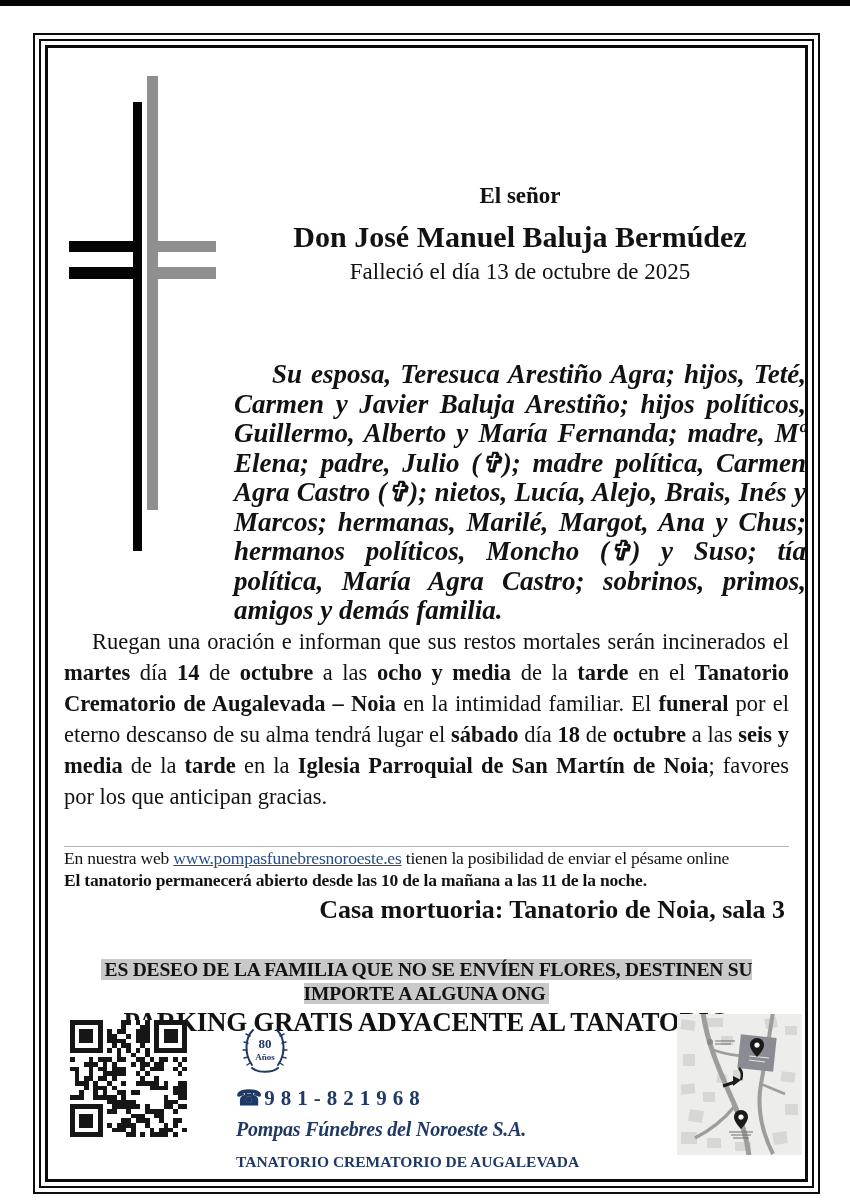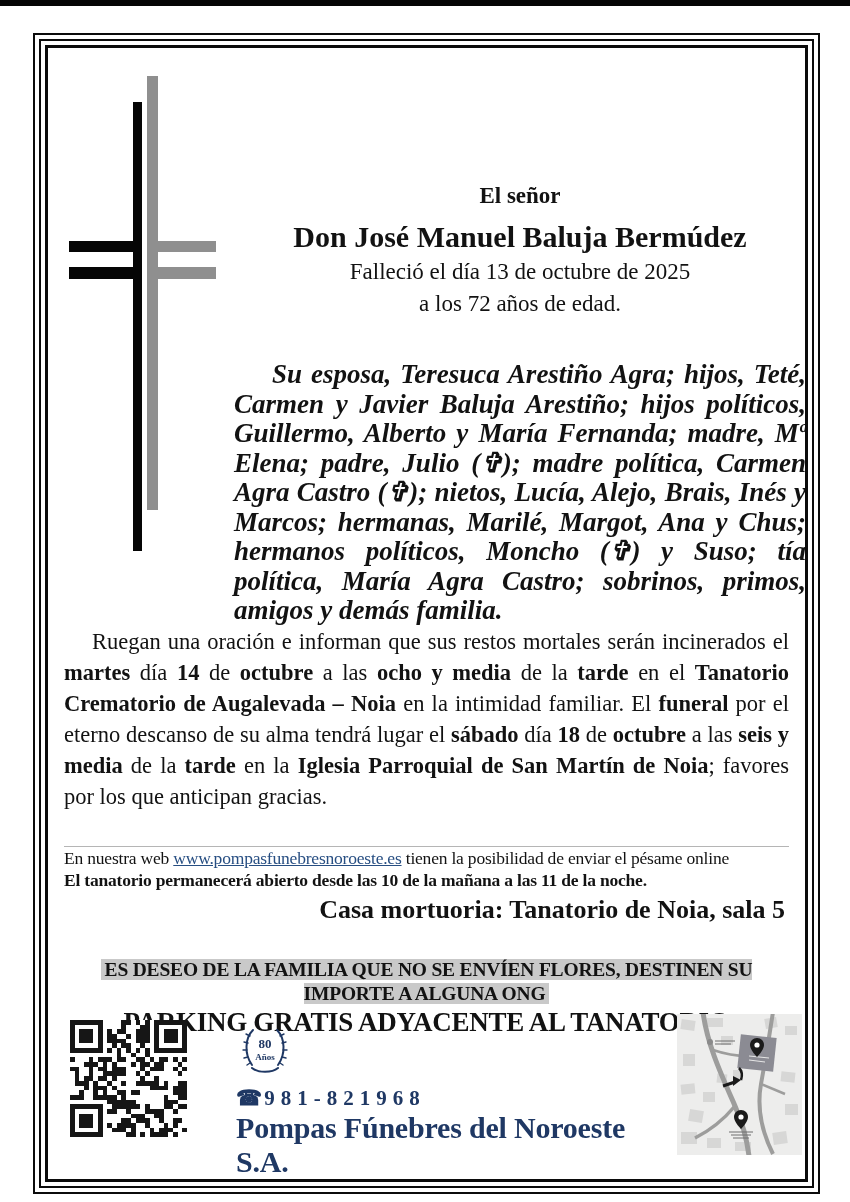--- a/index.html
+++ b/index.html
@@ -50,21 +50,21 @@
   .sec-ong .hl{background:#c9c9c9;padding:0 4px;}
 
   .sec-parking{top:957px;text-align:center;font-size:27px;line-height:34px;font-weight:700;letter-spacing:-0.3px;}
 
   
   .qr-wrap{position:absolute;left:22px;top:972px;width:117px;height:117px;}
   .footer-center{position:absolute;left:188px;top:974px;width:400px;text-align:left;color:#1f3864;}
   .badge{display:inline-block;}
   .phone-line{font-size:21px;font-weight:700;letter-spacing:6px;margin-top:2px;white-space:nowrap;}
   .phone-glyph{letter-spacing:0;margin-right:2px;}
-  .company{font-size:30px;font-weight:700;letter-spacing:-0.2px;margin-top:0;}
+  .company{font-size:20px;font-weight:700;letter-spacing:-0.2px;margin-top:7px;font-style:italic;}
   .facility{font-size:15.5px;font-weight:700;margin-top:12px;}
   .map-wrap{position:absolute;right:3px;top:966px;width:125px;height:141px;}
 </style>
 </head>
 <body>
 
 <div class="topbar"></div>
 
 <div class="frame-outer">
  <div class="frame-mid">
@@ -76,33 +76,32 @@
       <div class="bar h1-black"></div>
       <div class="bar h1-gray"></div>
       <div class="bar h2-black"></div>
       <div class="bar h2-gray"></div>
     </div>
 
     <div class="sec sec-header">
       <div class="salutation">El señor</div>
       <div class="deceased-name">Don José Manuel Baluja Bermúdez</div>
       <div class="death-line">Falleció el día 13 de octubre de 2025</div>
-      <div class="age-line">a los 72 años de edad.</div>
     </div>
 
     <div class="sec sec-family">Su esposa, Teresuca Arestiño Agra; hijos, Teté, Carmen y Javier Baluja Arestiño; hijos políticos, Guillermo, Alberto y María Fernanda; madre, Mª Elena; padre, Julio (✞); madre política, Carmen Agra Castro (✞); nietos, Lucía, Alejo, Brais, Inés y Marcos; hermanas, Marilé, Margot, Ana y Chus; hermanos políticos, Moncho (✞) y Suso; tía política, María Agra Castro; sobrinos, primos, amigos y demás familia.</div>
 
     <div class="sec sec-main"><span>Ruegan una oración e informan que sus restos mortales serán incinerados el </span><span style="font-weight: bold;">martes</span><span> día </span><span style="font-weight: bold;">14</span><span> de </span><span style="font-weight: bold;">octubre</span><span> a las </span><span style="font-weight: bold;">ocho y media</span><span> de la </span><span style="font-weight: bold;">tarde</span><span> en el </span><span style="font-weight: bold;">Tanatorio Crematorio de Augalevada – Noia</span><span> en la intimidad familiar. El </span><span style="font-weight: bold;">funeral</span><span> por el eterno descanso de su alma tendrá lugar el </span><span style="font-weight: bold;">sábado</span><span> día </span><span style="font-weight: bold;">18</span><span> de </span><span style="font-weight: bold;">octubre</span><span> a las </span><span style="font-weight: bold;">seis y media</span><span> de la </span><span style="font-weight: bold;">tarde</span><span> en la </span><span style="font-weight: bold;">Iglesia Parroquial de San Martín de Noia</span><span>; favores por los que anticipan gracias.</span></div>
 
     <div class="sec sec-info">
       <div><span>En nuestra web </span><span class="weblink">www.pompasfunebresnoroeste.es</span><span> tienen la posibilidad de enviar el pésame online</span></div>
       <div class="info-hours">El tanatorio permanecerá abierto desde las 10 de la mañana a las 11 de la noche.</div>
     </div>
 
-    <div class="sec sec-casa">Casa mortuoria: Tanatorio de Noia, sala 5</div>
+    <div class="sec sec-casa">Casa mortuoria: Tanatorio de Noia, sala 3</div>
 
     <div class="sec sec-ong"><span class="hl">ES DESEO DE LA FAMILIA QUE NO SE ENVÍEN FLORES, DESTINEN SU IMPORTE A ALGUNA ONG</span></div>
 
     <div class="sec sec-parking">PARKING GRATIS ADYACENTE AL TANATORIO</div>
 
     <div class="qr-wrap">
       <svg width="117" height="117" viewBox="0 0 25 25" shape-rendering="crispEdges">
         <rect x="0" y="0" width="25" height="25" fill="#ffffff"></rect>
         <g fill="#161616">
           <rect x="0" y="0" width="7" height="7"></rect>

